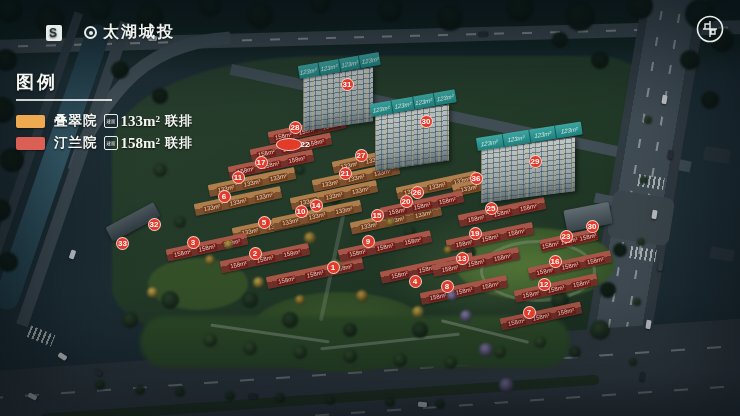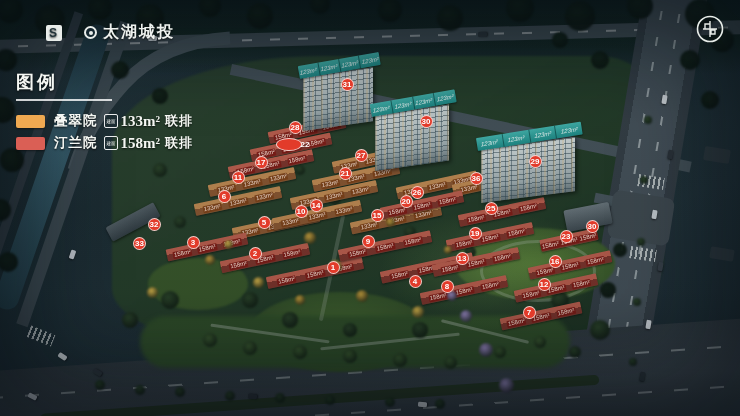--- a/index.html
+++ b/index.html
@@ -442,21 +442,21 @@
       <div class="badge" style="left: 288.5px; top: 120.5px;">28</div>
       <div class="badge" style="left: 275.5px; top: 137.5px; padding-left: 24px;">22</div>
       <div class="badge" style="left: 254.5px; top: 156px;">17</div>
       <div class="badge" style="left: 231.5px; top: 170.5px;">11</div>
       <div class="badge" style="left: 217.5px; top: 189.5px;">6</div>
       <div class="badge" style="left: 257.5px; top: 215.5px;">5</div>
       <div class="badge" style="left: 186.5px; top: 235.5px;">3</div>
       <div class="badge" style="left: 248.5px; top: 246.5px;">2</div>
       <div class="badge" style="left: 326.5px; top: 260.5px;">1</div>
       <div class="badge" style="left: 147.5px; top: 217.5px;">32</div>
-      <div class="badge" style="left: 133px; top: 236.5px;">33</div>
+      <div class="badge" style="left: 116px; top: 236.5px;">33</div>
       <div class="badge" style="left: 354.5px; top: 148.5px;">27</div>
       <div class="badge" style="left: 338.5px; top: 166.5px;">21</div>
       <div class="badge" style="left: 309.5px; top: 182.5px; margin-top: 16px;">14</div>
       <div class="badge" style="left: 294.5px; top: 204.5px;">10</div>
       <div class="badge" style="left: 370.5px; top: 208.5px;">15</div>
       <div class="badge" style="left: 361.5px; top: 234.5px;">9</div>
       <div class="badge" style="left: 408.5px; top: 274.5px;">4</div>
       <div class="badge" style="left: 410.5px; top: 186px;">26</div>
       <div class="badge" style="left: 399.5px; top: 194.5px;">20</div>
       <div class="badge" style="left: 469.5px; top: 171.5px;">36</div>

